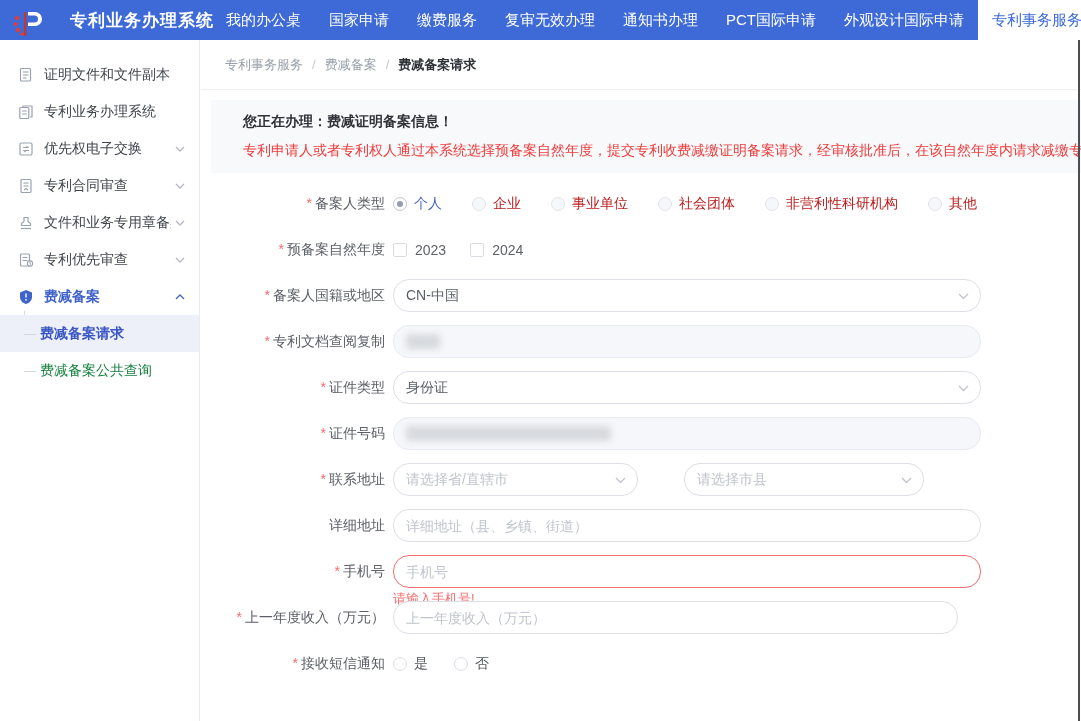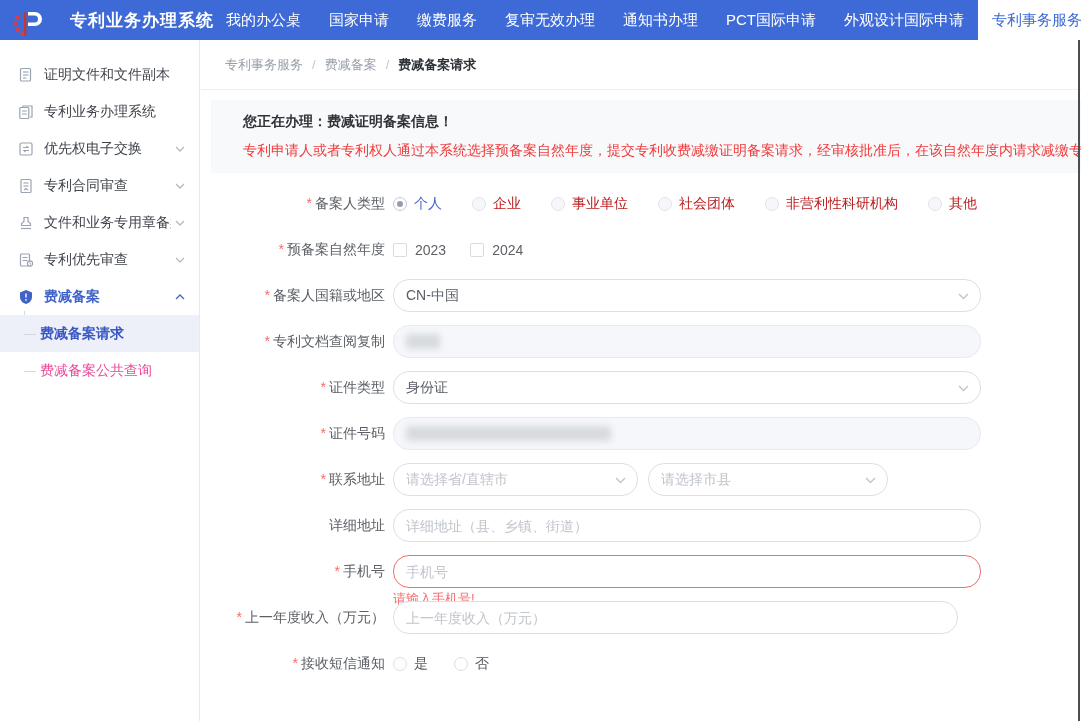--- a/index.html
+++ b/index.html
@@ -20,39 +20,39 @@
   
   .sidebar{position:absolute;top:40px;left:0;width:200px;bottom:0;background:#fff;
     border-right:1px solid #e8eaee;padding-top:16px;box-sizing:border-box;z-index:10;}
   .side-item{height:37px;display:flex;align-items:center;padding:0 14px 0 18px;font-size:14px;color:#41454c;cursor:pointer;}
   .side-item .s-icon{width:16px;height:16px;margin-right:10px;flex:0 0 auto;}
   .side-item .s-label{flex:1 1 auto;overflow:hidden;white-space:nowrap;}
   .side-item .s-chev{flex:0 0 auto;margin-left:4px;}
   .side-item.parent-active{color:#3f63c8;font-weight:bold;}
   .submenu{position:relative;}
   .submenu:before{content:"";position:absolute;left:24px;top:-4px;bottom:56px;width:1px;background:#d4d8e0;}
-  .sub-item{height:37px;display:flex;align-items:center;padding-left:40px;font-size:14px;color:#ec4899;position:relative;cursor:pointer;}
+  .sub-item{height:37px;display:flex;align-items:center;padding-left:40px;font-size:14px;color:#15803d;position:relative;cursor:pointer;}
   .sub-item:before{content:"";position:absolute;left:24px;top:50%;width:12px;height:1px;background:#d4d8e0;}
   .sub-item.active{background:#edf0f8;color:#3a57c4;font-weight:bold;}
   
   .content{position:absolute;top:40px;left:201px;right:0;bottom:0;background:#fff;overflow:hidden;}
   .breadcrumb{height:50px;display:flex;align-items:center;padding-left:24px;font-size:13px;
     border-bottom:1px solid #efeff2;box-sizing:border-box;white-space:nowrap;}
   .crumb{color:#99a0aa;cursor:pointer;}
   .crumb-sep{color:#c4c8cf;margin:0 9px;}
   .crumb.current{color:#2f3338;font-weight:bold;cursor:default;}
   .notice{margin:10px 0 0 10px;background:#f8f9fb;padding:13px 0 13px 32px;overflow:hidden;}
   .notice-title{font-size:14px;font-weight:bold;color:#2f3338;}
   .notice-desc{margin-top:11px;font-size:14px;color:#f03b3b;white-space:nowrap;}
   
   .form{margin-top:14px;}
   .row{display:flex;align-items:center;margin-bottom:13px;min-height:33px;position:relative;}
   .lbl{width:184px;flex:0 0 auto;text-align:right;font-size:14px;color:#5c6066;margin-right:8px;white-space:nowrap;}
   .req{color:#f56c6c;margin-right:3px;}
-  .ctl{display:flex;align-items:center;}
+  .ctl{display:flex;align-items:center;gap:36px;}
   
   .tbox{height:33px;box-sizing:border-box;border:1px solid #dcdfe6;border-radius:16px;background:#fff;
     font-size:14px;color:#5a5e66;padding:0 12px;display:flex;align-items:center;position:relative;}
   .w-main{width:588px;}
   .w-income{width:565px;}
   .w-prov{width:245px;}
   .w-city{width:240px;margin-left:10px;}
   .tbox .chev{position:absolute;right:11px;top:50%;margin-top:-3px;}
   .tbox.disabled{background:#f5f7fa;border-color:#e7eaf0;}
   .tbox input{border:none;outline:none;background:transparent;width:100%;height:100%;

